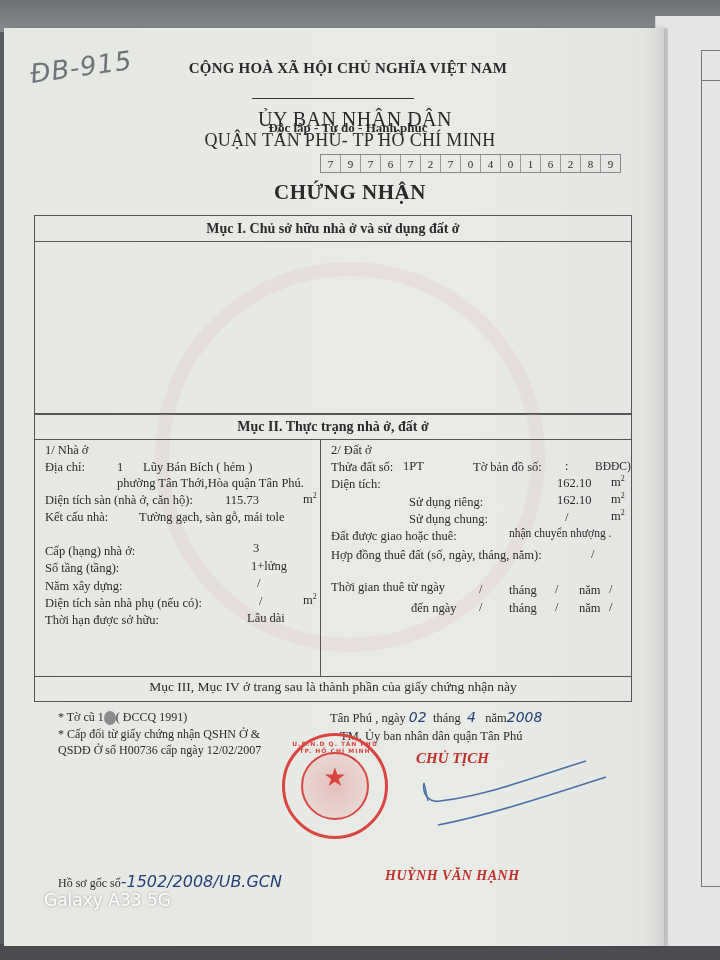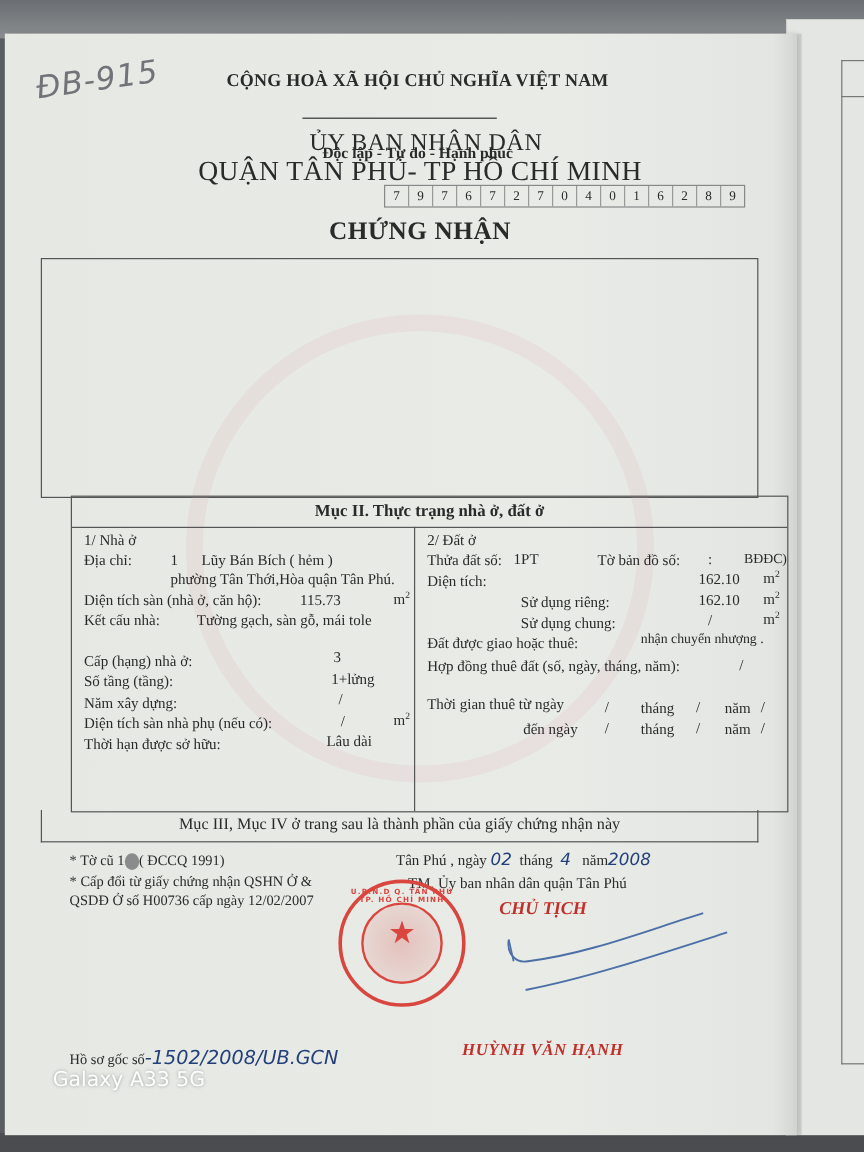--- a/index.html
+++ b/index.html
@@ -41,41 +41,41 @@
   .abs { position: absolute; white-space: nowrap; }
   .handwriting-ref {
     left: 30px; top: 52px; font-family: "DejaVu Sans", sans-serif; font-size: 26px;
     color: #707478; transform: rotate(-8deg); letter-spacing: 1px; font-style: italic;
   }
   .center-block { position: absolute; text-align: center; }
   .national-title { left: 168px; top: 60px; width: 360px; font-size: 15px; font-weight: bold; letter-spacing: 0.2px; }
   .motto { left: 168px; top: 80px; width: 360px; font-size: 13px; font-weight: bold; margin-top: 40px; }
   .motto-underline { position: absolute; left: 252px; top: 98px; width: 162px; border-top: 1px solid #333; }
   .authority-1 { left: 130px; top: 108px; width: 450px; font-size: 20px; letter-spacing: 0.5px; }
-  .authority-2 { left: 150px; top: 130px; width: 400px; font-size: 23px; letter-spacing: 0.3px; }
+  .authority-2 { left: 150px; top: 130px; width: 400px; font-size: 18px; letter-spacing: 0.3px; }
   .serial-boxes {
     position: absolute; left: 320px; top: 154px; height: 17px; display: flex;
     border: 1px solid #888;
   }
   .serial-box {
     width: 19px; height: 17px; font-size: 11px; text-align: center; line-height: 19px;
     border-right: 1px solid #999;
   }
   .serial-box:last-child { border-right: none; }
   .cert-title { left: 150px; top: 180px; width: 400px; font-size: 21px; font-weight: bold; letter-spacing: 0.5px; }
 
   .section-table {
     position: absolute; left: 34px; border: 1.3px solid #555;
   }
   .section-header {
     text-align: center; font-size: 14px; font-weight: bold; height: 25px; line-height: 25px;
     border-bottom: 1.3px solid #555;
   }
   .sec1 { top: 189px; width: 596px; height: 198px; }
-  .sec2 { top: 389px; width: 596px; height: 258px; border-top: none; margin-left: 25px; }
+  .sec2 { top: 389px; width: 596px; height: 258px; border-top: none; }
   .sec2 .section-header { border-top: 0; }
   .sec3 { top: 648px; width: 596px; height: 24px; border-top: none; }
   .sec3 .section-header { font-weight: normal; border-bottom: none; height: 24px; line-height: 24px; font-size: 13.5px; }
 
   .owner-line { position: absolute; left: 14px; top: 40px; font-size: 12.5px; }
   .redact { display: inline-block; height: 18px; vertical-align: middle; background: #5f6060; border-radius: 2px; }
 
   .watermark {
     position: absolute; left: 120px; top: 46px; width: 390px; height: 390px;
     border-radius: 50%; border: 14px solid rgba(222,180,185,0.18);
@@ -144,20 +144,21 @@
   <div class="serial-box">1</div>
   <div class="serial-box">6</div>
   <div class="serial-box">2</div>
   <div class="serial-box">8</div>
   <div class="serial-box">9</div>
 </div>
 
 <div class="center-block cert-title">CHỨNG NHẬN</div>
 
 <div class="section-table sec1" style="top:215px; height:198px;">
+  <div class="section-header">Mục I. Chủ sở hữu nhà ở và sử dụng đất ở</div>
   <div class="watermark"></div>
 </div>
 
 <div class="section-table sec2" style="top:413px; height:262px; border-top:1.3px solid #555;">
   <div class="section-header">Mục II. Thực trạng nhà ở, đất ở</div>
   <div class="col-divider" style="height:237px;"></div>
 
   <div class="field" style="left:10px; top:29px;">1/ Nhà ở</div>
   <div class="field" style="left:10px; top:46px;">Địa chỉ:</div>
   <div class="field" style="left:82px; top:46px;">1</div>

